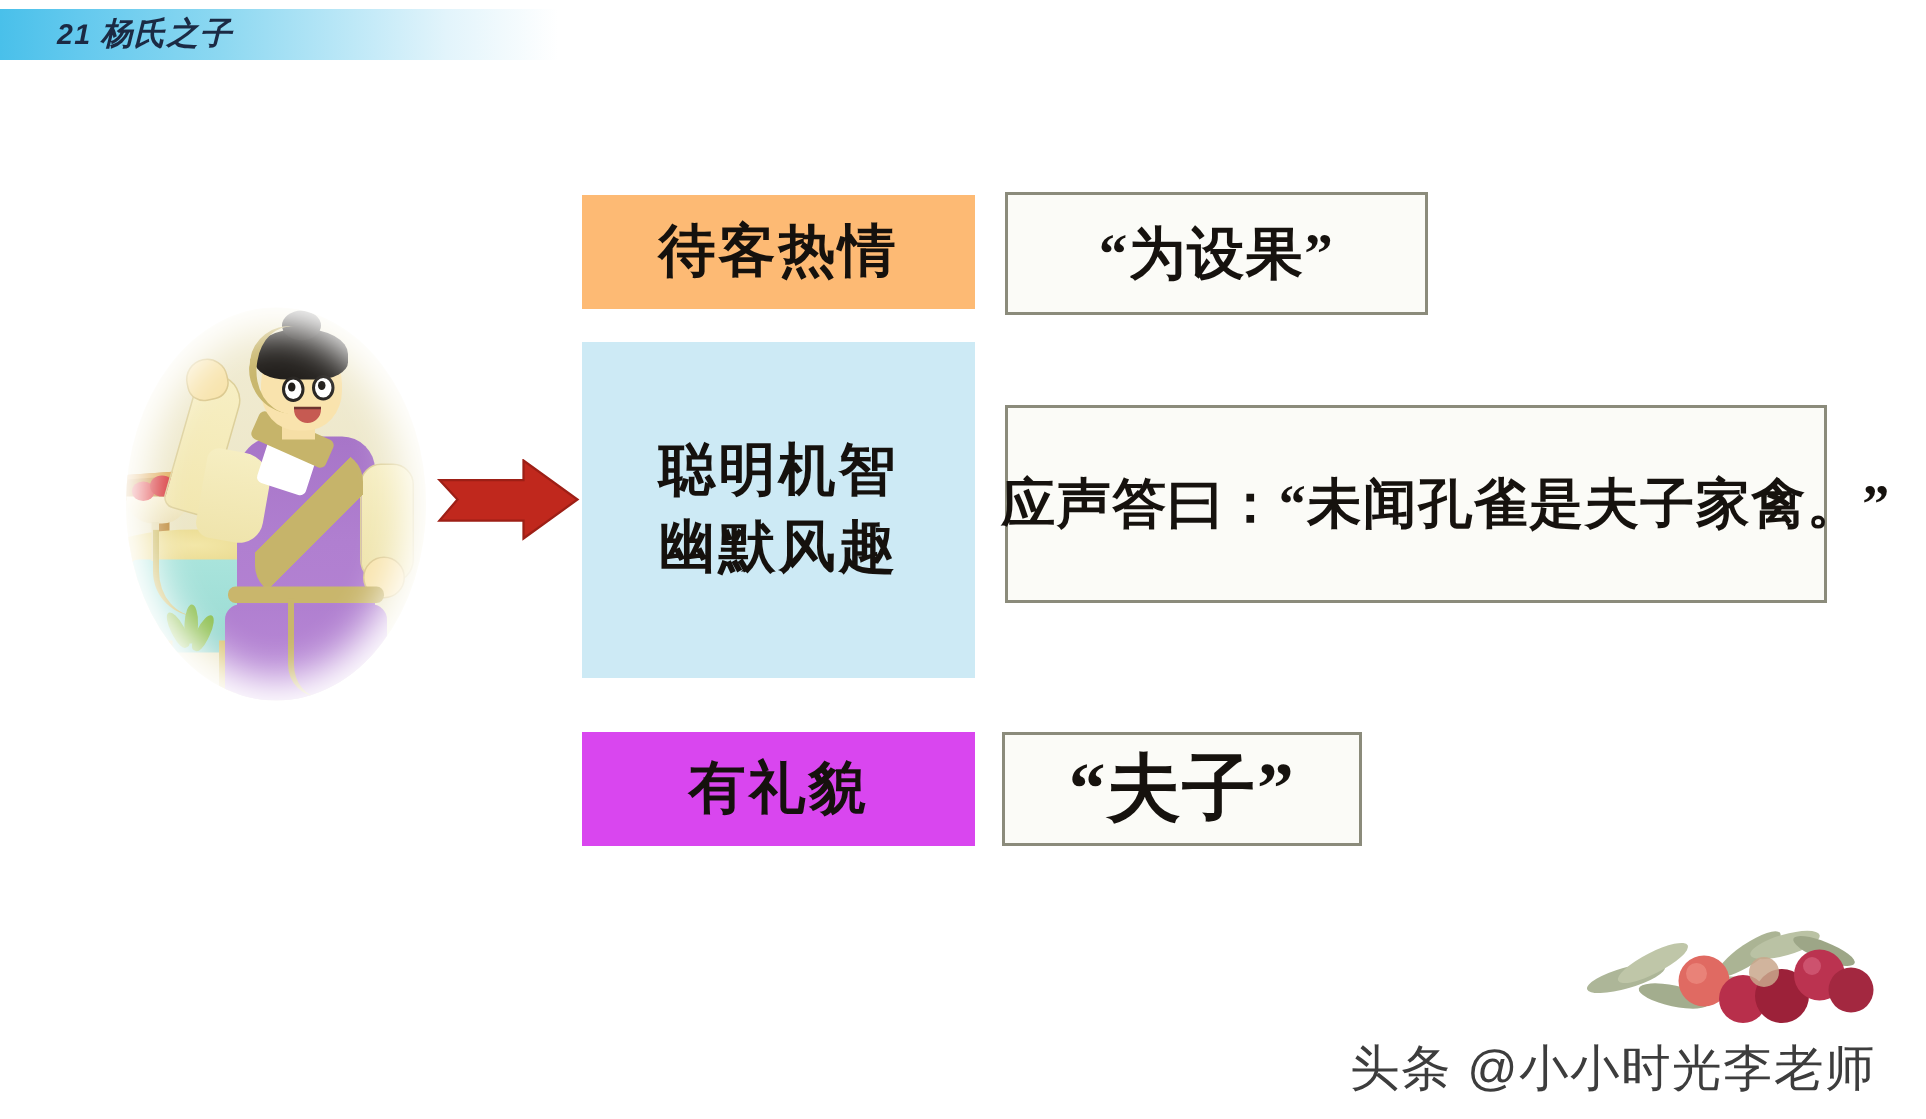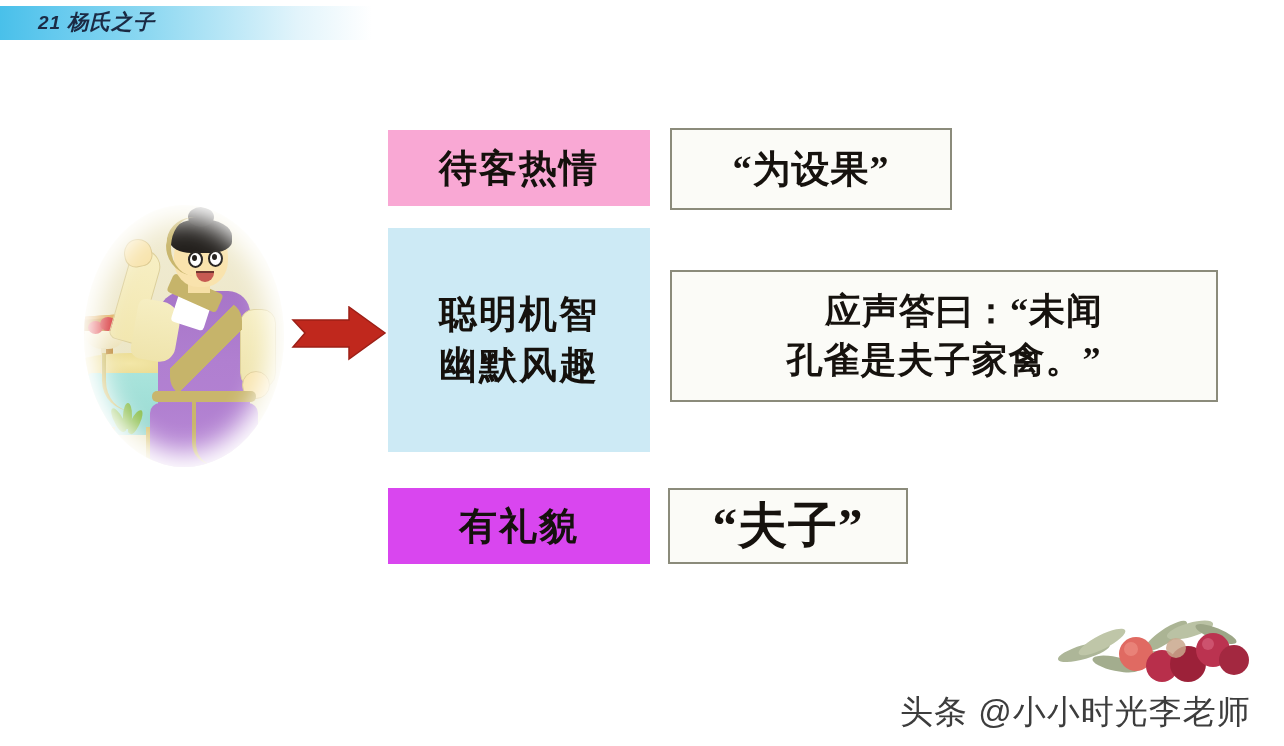--- a/index.html
+++ b/index.html
@@ -238,21 +238,21 @@
     justify-content: center;
     color: #15110d;
     font-family: "Liberation Serif", "DejaVu Serif", serif;
     font-weight: 700;
     letter-spacing: 2px;
     line-height: 1.18;
     text-align: center;
   }
   #cat-hospitality {
     left: 388px; top: 130px; width: 262px; height: 76px;
-    background: #f9a8d4;
+    background: #fdba74;
     font-size: 38px;
   }
   #cat-quickwit {
     left: 388px; top: 228px; width: 262px; height: 224px;
     background: #cdeaf5;
     font-size: 38px;
   }
   #cat-quickwit .line { display: block; padding: 3px 0; }
   #cat-polite {
     left: 388px; top: 488px; width: 262px; height: 76px;
@@ -277,21 +277,21 @@
   #quote-fruit {
     left: 670px; top: 128px; width: 278px; height: 78px;
     font-size: 38px;
   }
   #quote-reply {
     left: 670px; top: 270px; width: 548px; height: 132px;
     font-size: 36px;
     line-height: 1.35;
     padding: 0 12px;
     box-sizing: border-box;
-    flex-direction: column;
+    flex-direction: row;
   }
   #quote-reply .ln { display: block; white-space: nowrap; }
   #quote-reply .ln1 { text-indent: 40px; }
   #quote-master {
     left: 668px; top: 488px; width: 236px; height: 72px;
     font-size: 49px;
   }
 
   
   #berries {

